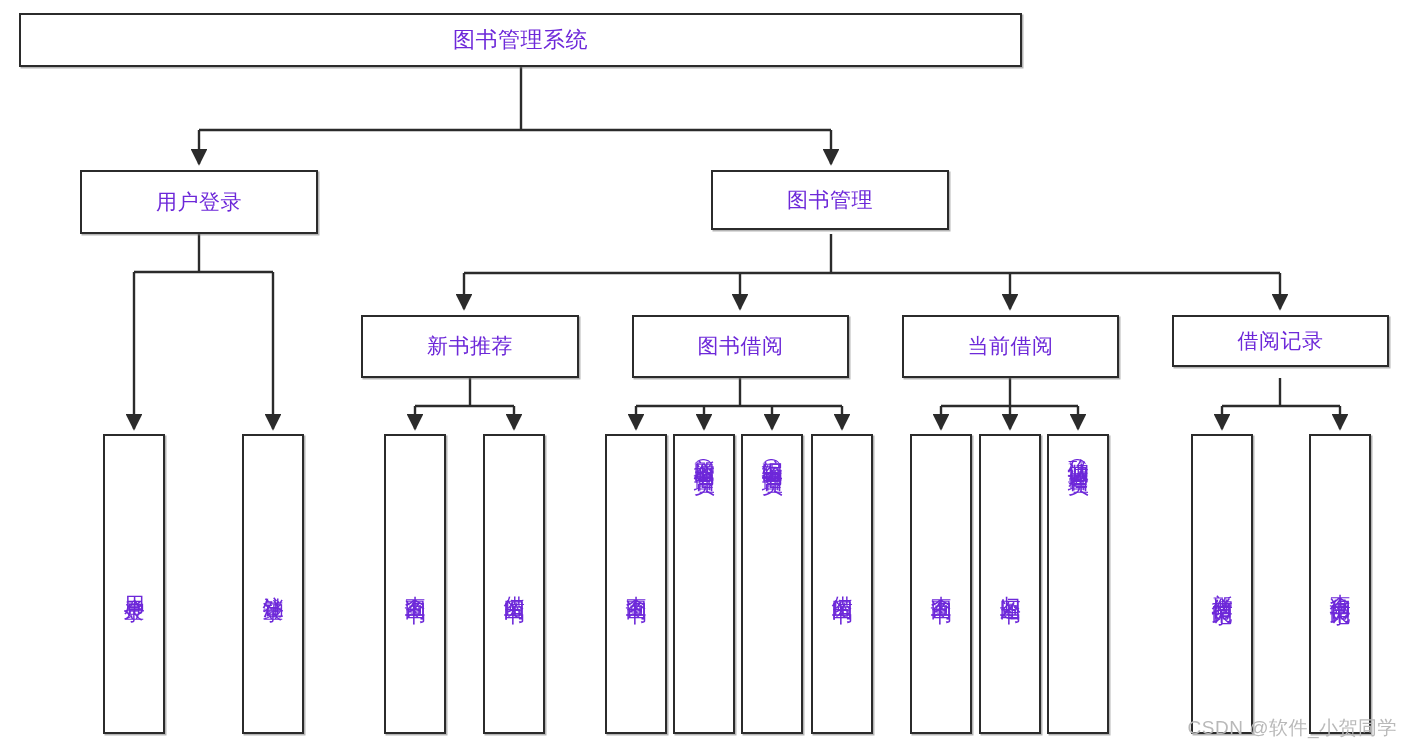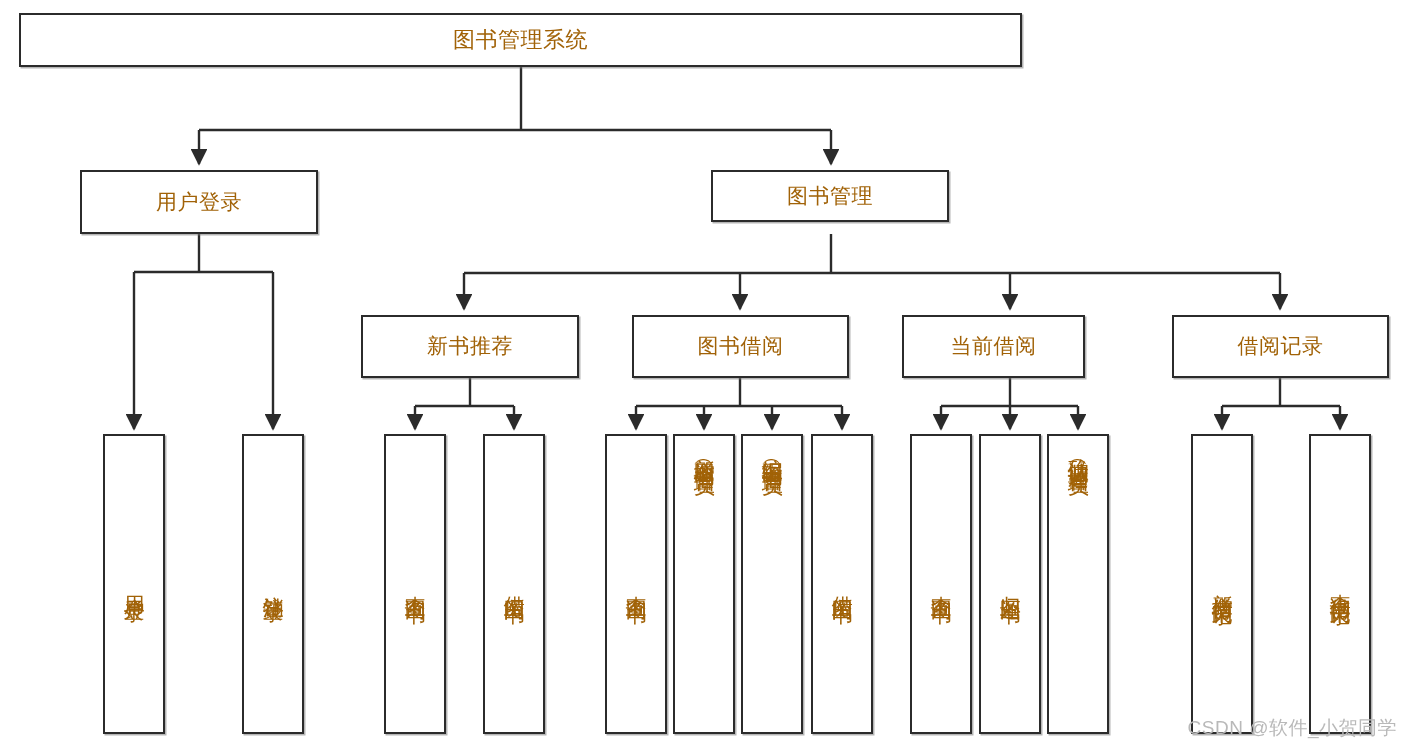--- a/index.html
+++ b/index.html
@@ -30,21 +30,21 @@
   }
   .node {
     position: absolute;
     box-sizing: border-box;
     background: #ffffff;
     border: 2px solid #2b2b2b;
     box-shadow: 1.5px 1.5px 0 0 rgba(120,120,120,0.55);
     display: flex;
     align-items: center;
     justify-content: center;
-    color: #a16207;
+    color: #6d28d9;
   }
   .node-label {
     display: block;
     text-align: center;
     line-height: 1.18;
     white-space: nowrap;
   }
   
   .node.horiz .node-label {
     font-size: 21px;
@@ -142,34 +142,34 @@
     </g>
   </svg>
 
   <div class="node horiz root" style="left:19px; top:13px; width:1003px; height:54px;">
     <span class="node-label">图书管理系统</span>
   </div>
 
   <div class="node horiz" style="left:80px; top:170px; width:238px; height:64px;">
     <span class="node-label">用户登录</span>
   </div>
-  <div class="node horiz" style="left:711px; top:170px; width:238px; height:52px;">
+  <div class="node horiz" style="left:711px; top:170px; width:238px; height:60px;">
     <span class="node-label">图书管理</span>
   </div>
 
   <div class="node horiz" style="left:632px; top:315px; width:217px; height:63px;">
     <span class="node-label">图书借阅</span>
   </div>
   <div class="node horiz" style="left:361px; top:315px; width:218px; height:63px;">
     <span class="node-label">新书推荐</span>
   </div>
-  <div class="node horiz" style="left:902px; top:315px; width:183px; height:63px;">
+  <div class="node horiz" style="left:902px; top:315px; width:217px; height:63px;">
     <span class="node-label">当前借阅</span>
   </div>
-  <div class="node horiz" style="left:1172px; top:315px; width:217px; height:63px;">
+  <div class="node horiz" style="left:1172px; top:315px; width:217px; height:52px;">
     <span class="node-label">借阅记录</span>
   </div>
 
   <div class="node vert short" style="left:103px; top:434px; width:62px; height:300px;">
     <span class="node-label">用户登录</span>
   </div>
   <div class="node vert short" style="left:242px; top:434px; width:62px; height:300px;">
     <span class="node-label">注销登录</span>
   </div>
 

